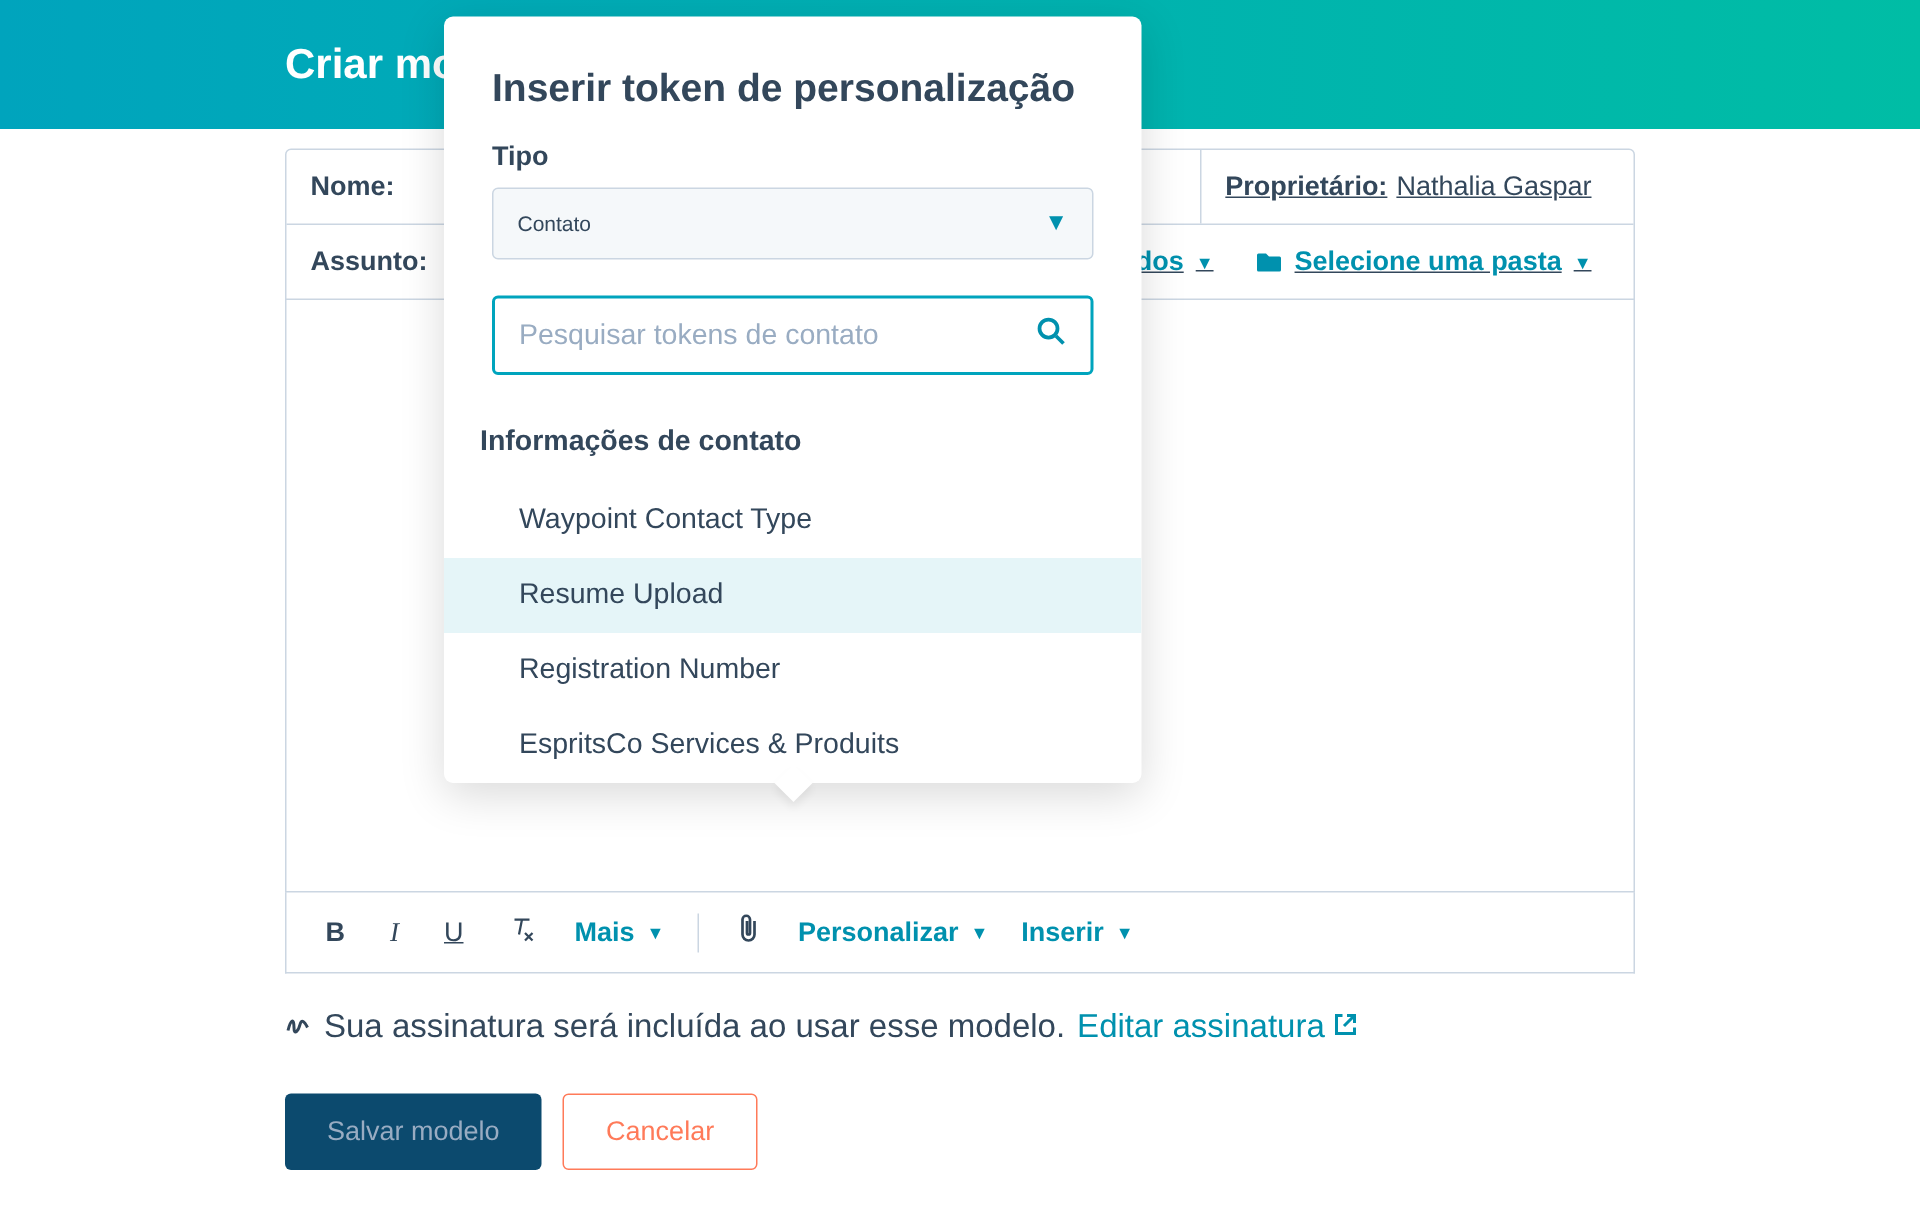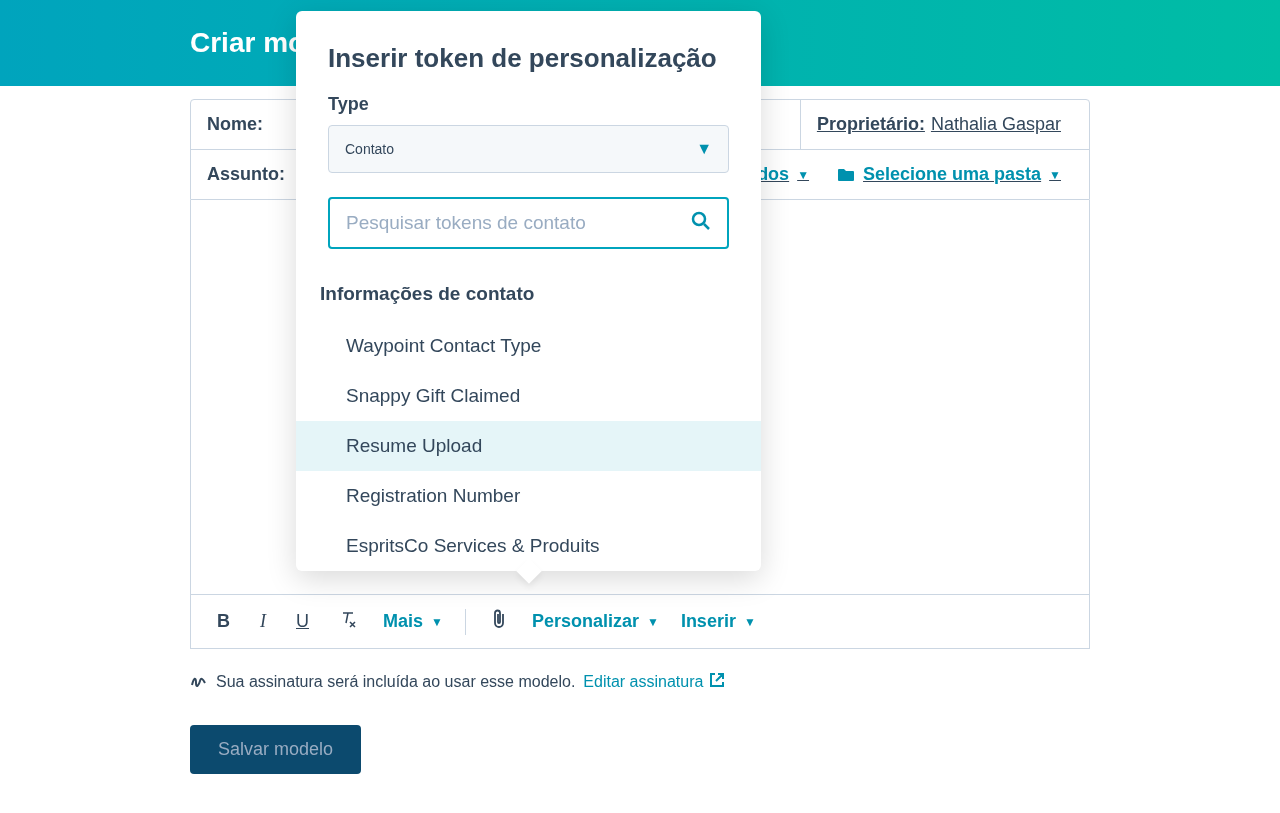--- a/index.html
+++ b/index.html
@@ -29,21 +29,21 @@
 .editor-toolbar { border: 1px solid #cbd6e2; border-top: none; display: flex; align-items: center; padding: 12px 22px; gap: 22px; }
 .tb-btn { background: none; border: none; cursor: pointer; font-size: 18px; color: #33475b; font-family: Georgia, serif; padding: 2px 4px; display: inline-flex; align-items: center; }
 .tb-bold { font-weight: 900; font-family: -apple-system, sans-serif; }
 .tb-italic { font-style: italic; }
 .tb-underline { text-decoration: underline; font-family: -apple-system, sans-serif; }
 .tb-clear { position: relative; }
 .tb-divider { width: 1px; height: 26px; background: #cbd6e2; }
 .tb-link { color: #0091ae; font-weight: 700; font-size: 18px; font-family: -apple-system, sans-serif; display: inline-flex; align-items: center; gap: 8px; cursor: pointer; }
 .tb-link .caret { color: #0091ae; }
 
-.signature-row { display: flex; align-items: center; gap: 8px; margin-top: 22px; font-size: 16px; }
+.signature-row { display: flex; align-items: center; gap: 8px; margin-top: 22px; font-size: 22px; }
 .signature-text { color: #33475b; }
 .signature-link { color: #0091ae; font-weight: 400; cursor: pointer; display: inline-flex; align-items: center; gap: 6px; }
 
 .button-row { display: flex; gap: 14px; margin-top: 32px; }
 .btn { font-size: 18px; font-weight: 500; padding: 14px 28px; border-radius: 4px; cursor: pointer; border: none; }
 .btn-save { background: #0c4a6e; color: #99acc2; cursor: not-allowed; }
 .btn-cancel { background: #fff; color: #ff7a59; border: 1px solid #ff7a59; }
 
 
 .popover { position: absolute; top: 11px; left: 296px; width: 465px; background: #fff; border-radius: 6px; box-shadow: 0 8px 30px rgba(0,0,0,0.15); z-index: 100; }
@@ -154,45 +154,45 @@
       <span>
         <svg width="16" height="16" viewBox="0 0 16 16" fill="none" stroke="#0091ae" stroke-width="2">
             <path d="M6 2H2v12h12v-4M9 2h5v5M14 2L7 9"></path>
           </svg>
       </span>
     </a>
   </div>
 
   <div class="button-row">
     <button class="btn btn-save">Salvar modelo</button>
+    <button class="btn btn-cancel">Cancelar</button>
   </div>
 </div>
 
 <div class="popover">
   <div class="popover-inner">
     <div class="popover-title">Inserir token de personalização</div>
-    <label class="popover-label">Type</label>
+    <label class="popover-label">Tipo</label>
     <div class="select-box">
       <span class="select-value">Contato</span>
       <span class="select-caret">▼</span>
     </div>
     <div class="search-box">
       <input class="search-input" placeholder="Pesquisar tokens de contato" style="">
       <span class="search-icon">
         <svg width="20" height="20" viewBox="0 0 20 20" fill="none" stroke="#0091ae" stroke-width="2.5">
             <circle cx="8" cy="8" r="6"></circle>
             <path d="M13 13l5 5"></path>
           </svg>
       </span>
     </div>
     <div class="token-section">
       <div class="token-header">Informações de contato</div>
       <div class="token-list">
         <div class="token-item">Waypoint Contact Type</div>
-        <div class="token-item">Snappy Gift Claimed</div>
         <div class="token-item highlighted">Resume Upload</div>
         <div class="token-item">Registration Number</div>
         <div class="token-item">EspritsCo Services &amp; Produits</div>
       </div>
     </div>
   </div>
   <div class="popover-arrow"></div>
 </div>
 
 </body></html>

